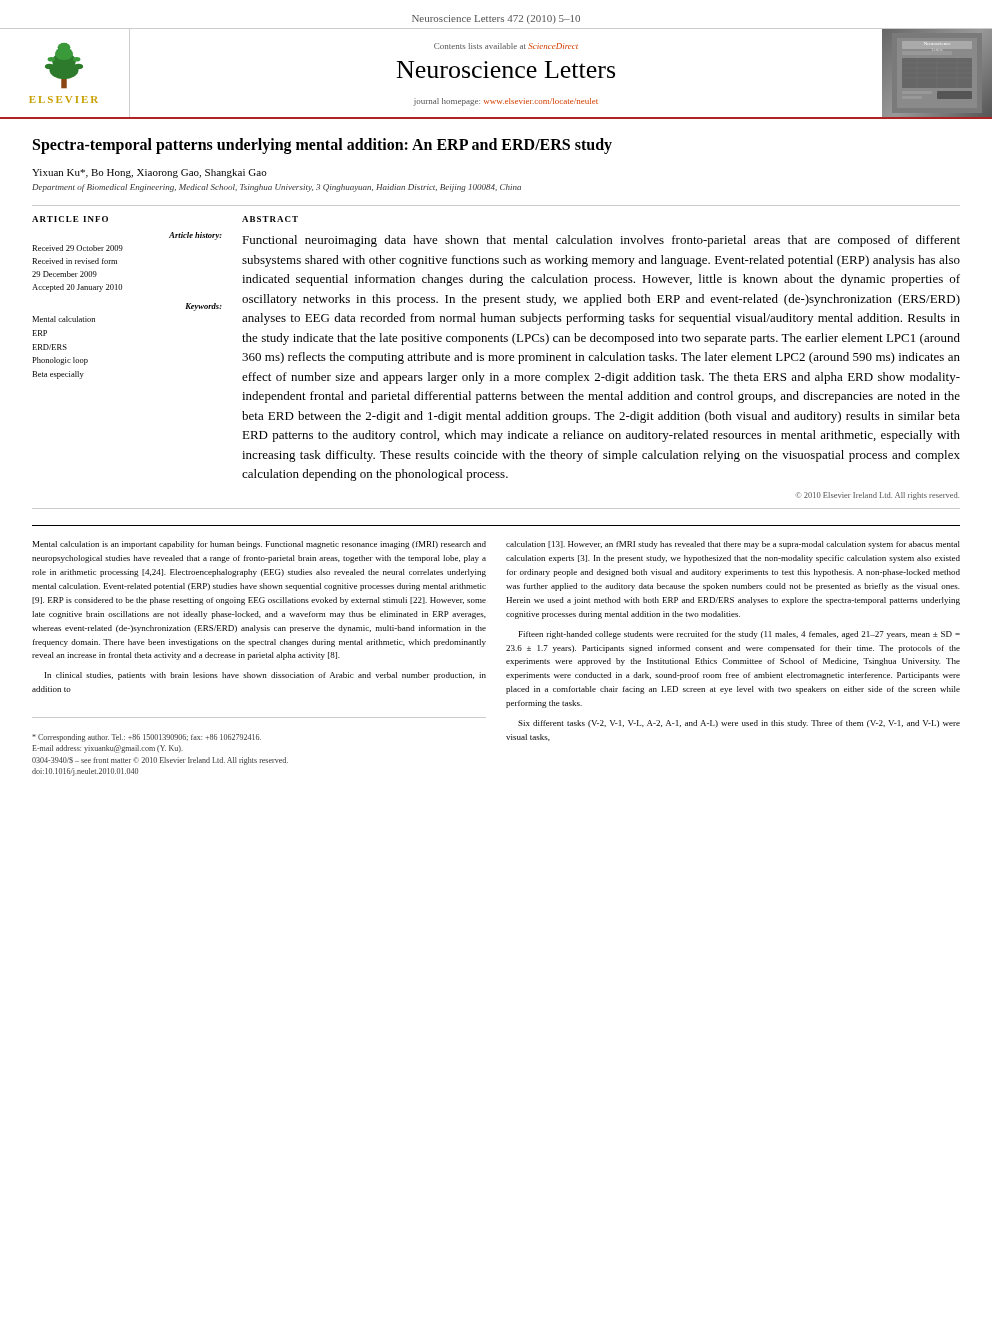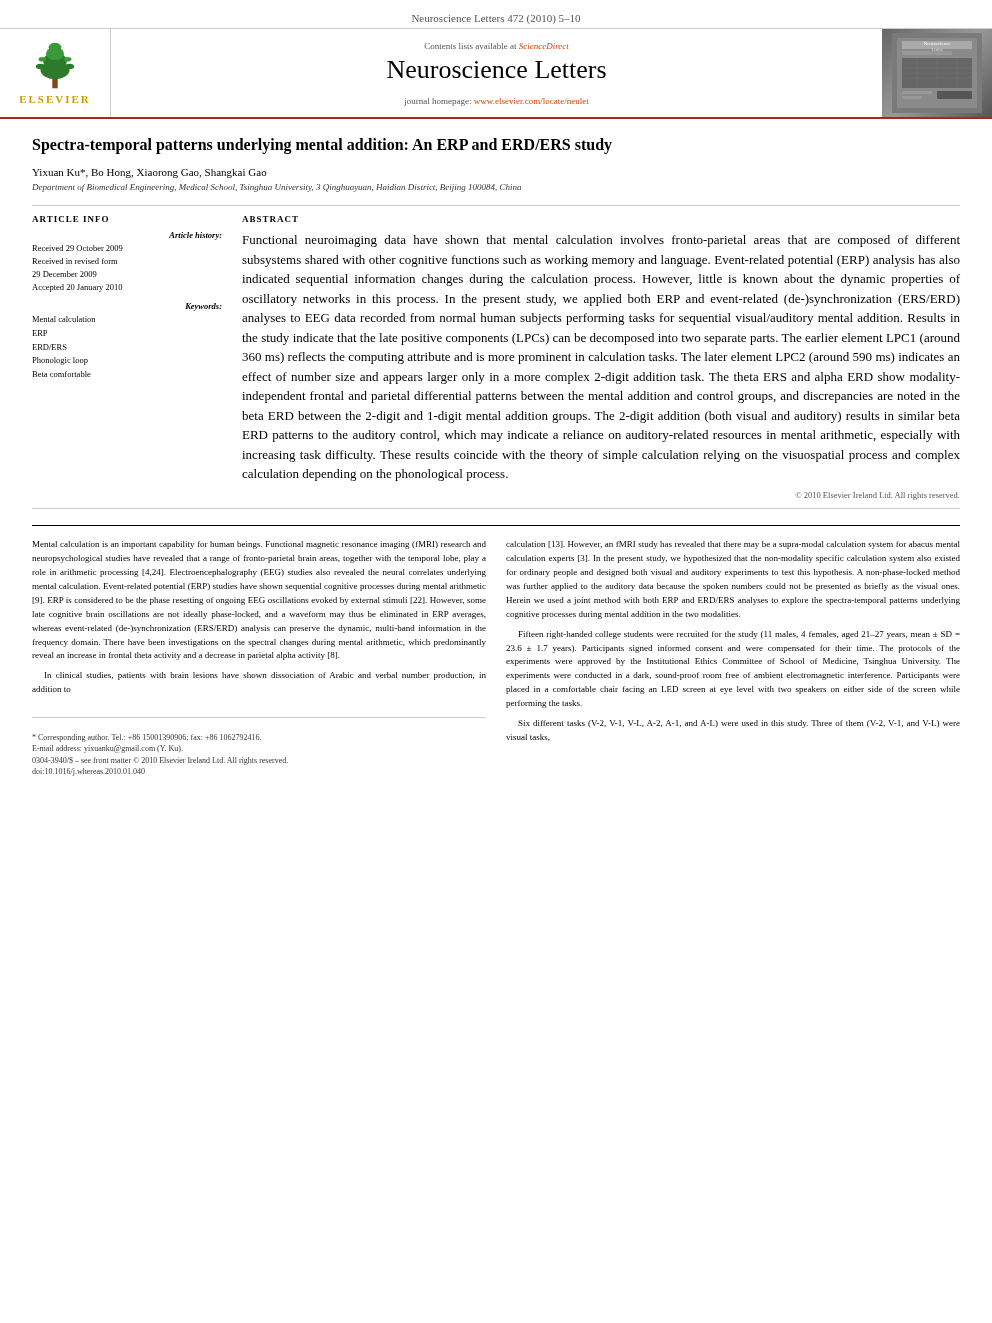--- a/index.html
+++ b/index.html
@@ -28,21 +28,21 @@
     }
 
     .journal-banner {
       display: flex;
       align-items: stretch;
       border-bottom: 2px solid #b22222;
       margin: 0;
     }
 
     .banner-left {
-      width: 111px;
+      width: 130px;
       background: #fff;
       display: flex;
       align-items: center;
       justify-content: center;
       padding: 8px;
       border-right: 1px solid #ccc;
     }
 
     .elsevier-logo {
       display: flex;
@@ -355,21 +355,21 @@
           <div class="info-dates">29 December 2009</div>
           <div class="info-dates">Accepted 20 January 2010</div>
         </div>
 
         <div class="keywords-section">
           <div class="info-label">Keywords:</div>
           <div class="keyword-item">Mental calculation</div>
           <div class="keyword-item">ERP</div>
           <div class="keyword-item">ERD/ERS</div>
           <div class="keyword-item">Phonologic loop</div>
-          <div class="keyword-item">Beta comfortable</div>
+          <div class="keyword-item">Beta especially</div>
         </div>
       </div>
 
       <div class="col-right">
         <div class="section-header">Abstract</div>
         <div class="abstract-text">Functional neuroimaging data have shown that mental calculation involves fronto-parietal areas that are composed of different subsystems shared with other cognitive functions such as working memory and language. Event-related potential (ERP) analysis has also indicated sequential information changes during the calculation process. However, little is known about the dynamic properties of oscillatory networks in this process. In the present study, we applied both ERP and event-related (de-)synchronization (ERS/ERD) analyses to EEG data recorded from normal human subjects performing tasks for sequential visual/auditory mental addition. Results in the study indicate that the late positive components (LPCs) can be decomposed into two separate parts. The earlier element LPC1 (around 360 ms) reflects the computing attribute and is more prominent in calculation tasks. The later element LPC2 (around 590 ms) indicates an effect of number size and appears larger only in a more complex 2-digit addition task. The theta ERS and alpha ERD show modality-independent frontal and parietal differential patterns between the mental addition and control groups, and discrepancies are noted in the beta ERD between the 2-digit and 1-digit mental addition groups. The 2-digit addition (both visual and auditory) results in similar beta ERD patterns to the auditory control, which may indicate a reliance on auditory-related resources in mental arithmetic, especially with increasing task difficulty. These results coincide with the theory of simple calculation relying on the visuospatial process and complex calculation depending on the phonological process.</div>
         <div class="copyright-line">© 2010 Elsevier Ireland Ltd. All rights reserved.</div>
       </div>
 
     </div>
@@ -380,21 +380,21 @@
       <div class="body-two-col">
 
         <div class="body-col">
           <p>Mental calculation is an important capability for human beings. Functional magnetic resonance imaging (fMRI) research and neuropsychological studies have revealed that a range of fronto-parietal brain areas, together with the temporal lobe, play a role in arithmetic processing [4,24]. Electroencephalography (EEG) studies also revealed the neural correlates underlying mental calculation. Event-related potential (ERP) studies have shown sequential cognitive processes during mental arithmetic [9]. ERP is considered to be the phase resetting of ongoing EEG oscillations evoked by external stimuli [22]. However, some late cognitive brain oscillations are not ideally phase-locked, and a waveform may thus be eliminated in ERP averages, whereas event-related (de-)synchronization (ERS/ERD) analysis can preserve the dynamic, multi-band information in the frequency domain. There have been investigations on the spectral changes during mental arithmetic, which predominantly reveal an increase in frontal theta activity and a decrease in parietal alpha activity [8].</p>
           <p class="indent">In clinical studies, patients with brain lesions have shown dissociation of Arabic and verbal number production, in addition to</p>
 
           <div class="footnote-area">
             <div class="footnote-text">* Corresponding author. Tel.: +86 15001390906; fax: +86 1062792416.</div>
             <div class="footnote-text">E-mail address: yixuanku@gmail.com (Y. Ku).</div>
             <div class="footnote-text">0304-3940/$ – see front matter © 2010 Elsevier Ireland Ltd. All rights reserved.</div>
-            <div class="footnote-text">doi:10.1016/j.whereas.2010.01.040</div>
+            <div class="footnote-text">doi:10.1016/j.neulet.2010.01.040</div>
           </div>
         </div>
 
         <div class="body-col">
           <p>calculation [13]. However, an fMRI study has revealed that there may be a supra-modal calculation system for abacus mental calculation experts [3]. In the present study, we hypothesized that the non-modality specific calculation system also existed for ordinary people and designed both visual and auditory experiments to test this hypothesis. A non-phase-locked method was further applied to the auditory data because the spoken numbers could not be presented as briefly as the visual ones. Herein we used a joint method with both ERP and ERD/ERS analyses to explore the spectra-temporal patterns underlying cognitive processes during mental addition in the two modalities.</p>
           <p class="indent">Fifteen right-handed college students were recruited for the study (11 males, 4 females, aged 21–27 years, mean ± SD = 23.6 ± 1.7 years). Participants signed informed consent and were compensated for their time. The protocols of the experiments were approved by the Institutional Ethics Committee of School of Medicine, Tsinghua University. The experiments were conducted in a dark, sound-proof room free of ambient electromagnetic interference. Participants were placed in a comfortable chair facing an LED screen at eye level with two speakers on either side of the screen while performing the tasks.</p>
           <p class="indent">Six different tasks (V-2, V-1, V-L, A-2, A-1, and A-L) were used in this study. Three of them (V-2, V-1, and V-L) were visual tasks,</p>
         </div>
 
       </div>

